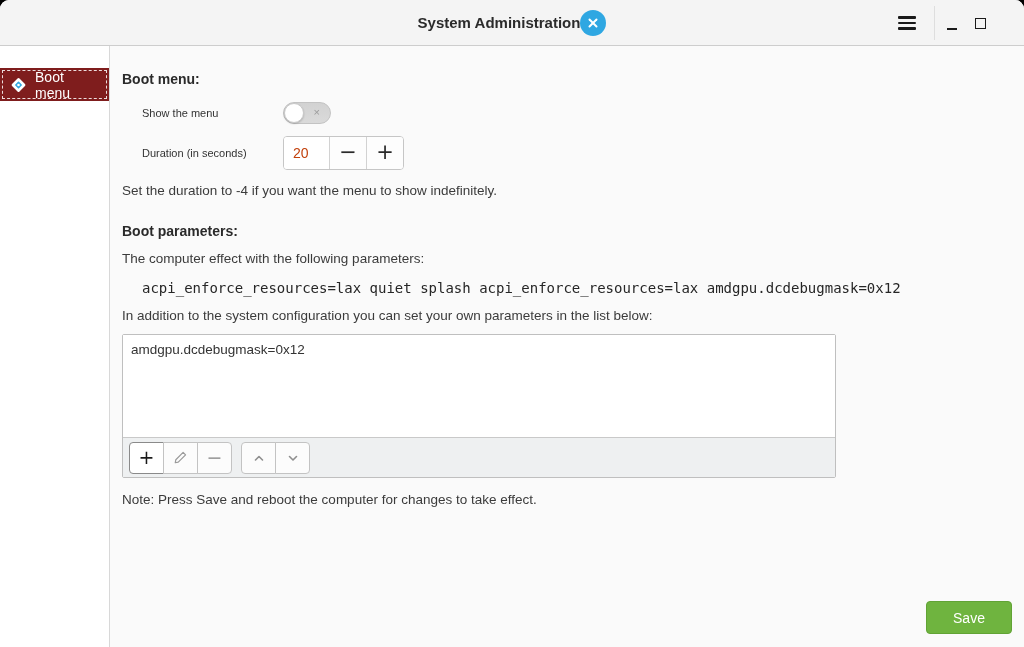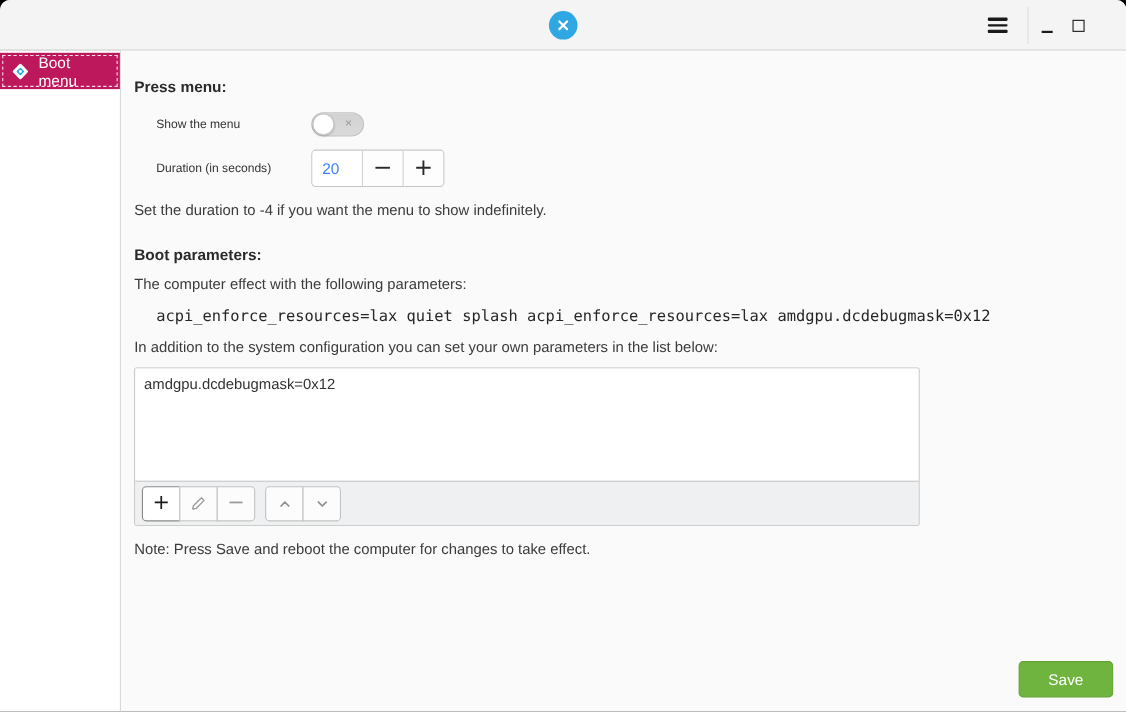--- a/index.html
+++ b/index.html
@@ -59,23 +59,24 @@
     padding-top: 2px;
   }
   .sidebar-item {
     height: 33px; width: 109px;
     display: flex; align-items: center; gap: 8px;
     padding: 0 10px;
     color: #ffffff; font-size: 14px;
     cursor: pointer;
   }
   .sidebar-item.selected {
-    background: #be185d;
+    background: #7f1d1d;
     outline: 1px dashed rgba(255,255,255,0.85);
     outline-offset: -3px;
+    margin-top: 20px;
   }
 
   .content {
     flex: 1; position: relative;
     background: #fafafa;
     padding: 24px 12px 0 12px;
     overflow: hidden;
   }
 
   .section-heading { font-size: 14px; font-weight: 700; color: #2a2a2a; line-height: 19px; }
@@ -106,21 +107,21 @@
   }
 
   
   .spinbox {
     display: flex; height: 34px;
     border: 1px solid #c6c6c6; border-radius: 4px;
     background: #ffffff; overflow: hidden;
   }
   .spin-entry {
     width: 45px; border: none; outline: none;
-    padding: 0 9px; font-size: 14px; color: #3b82f6;
+    padding: 0 9px; font-size: 14px; color: #c2410c;
     font-family: "Liberation Sans", "DejaVu Sans", sans-serif;
     background: #ffffff;
   }
   .spin-btn {
     width: 37px; border: none; border-left: 1px solid #d2d2d2;
     background: #fdfdfd; cursor: pointer;
     font-size: 21px; font-weight: 400; color: #2a2a2a;
     display: flex; align-items: center; justify-content: center;
     font-family: "DejaVu Sans", sans-serif; line-height: 1;
     padding-bottom: 2px;
@@ -168,20 +169,21 @@
     color: #ffffff; font-size: 14px; cursor: pointer;
     font-family: "Liberation Sans", "DejaVu Sans", sans-serif;
   }
 </style>
 </head>
 <body>
 
 <div class="window">
 
   <div class="titlebar">
+    <div class="titlebar-title">System Administration</div>
 
     <button class="menu-btn">
       <span></span>
       <span></span>
       <span></span>
     </button>
 
     <div class="titlebar-sep"></div>
 
     <button class="win-btn btn-min">
@@ -206,21 +208,21 @@
           <rect x="3.4" y="3.4" width="11.2" height="11.2" rx="1.5" transform="rotate(45 9 9)" fill="#ffffff"></rect>
           <rect x="6.2" y="6.2" width="5.6" height="5.6" rx="0.8" transform="rotate(45 9 9)" fill="#31a7e1"></rect>
           <circle cx="9" cy="9" r="1.4" fill="#ffffff"></circle>
         </svg>
         <span>Boot menu</span>
       </div>
     </div>
 
     <div class="content">
 
-      <div class="section-heading">Press menu:</div>
+      <div class="section-heading">Boot menu:</div>
 
       <div class="form-row row-show">
         <span class="form-label">Show the menu</span>
         <div class="toggle">
           <span class="toggle-knob"></span>
           <span class="toggle-x">×</span>
         </div>
       </div>
 
       <div class="form-row row-duration">

